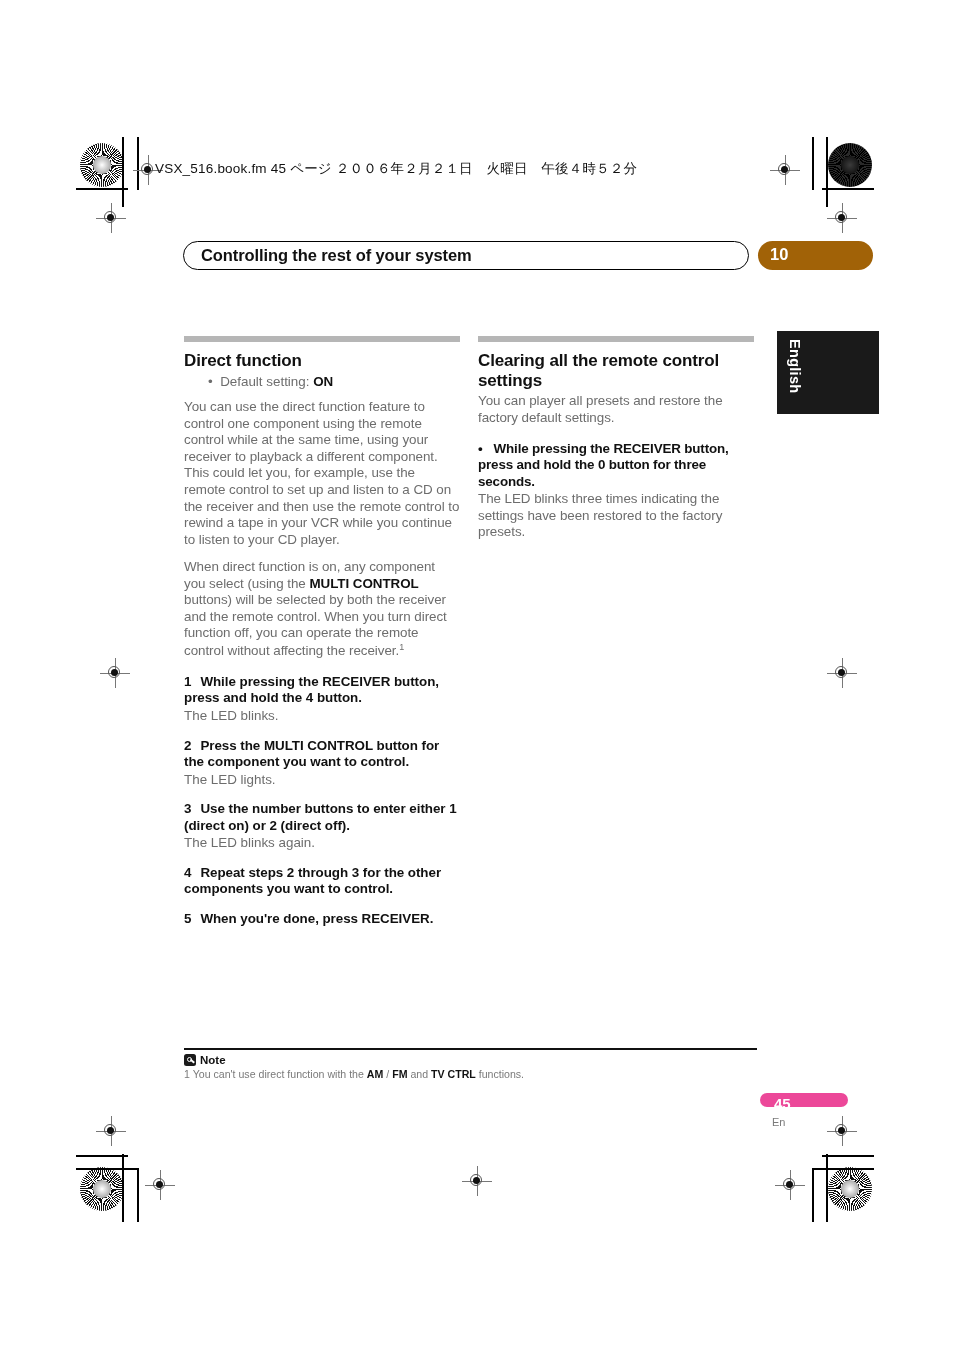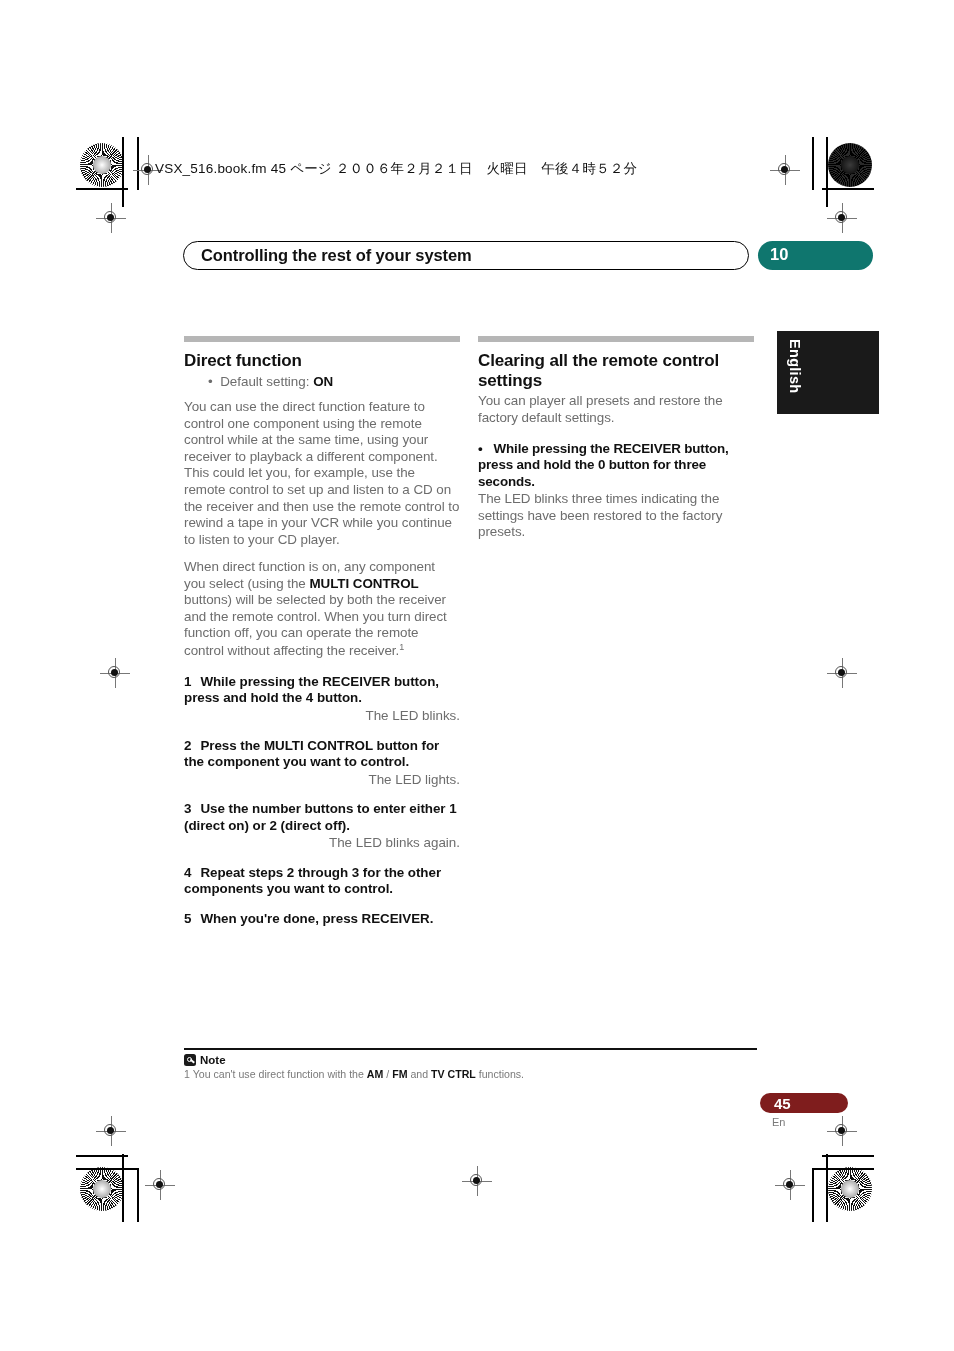--- a/index.html
+++ b/index.html
@@ -106,21 +106,21 @@
     font-weight: bold;
     color: #111;
     letter-spacing: -0.1px;
   }
   .chapter-pill {
     position: absolute;
     left: 758px;
     top: 241px;
     width: 115px;
     height: 29px;
-    background: #0f766e;
+    background: #a16207;
     border-radius: 15px;
     text-decoration: underline;
   }
   .chapter-num {
     position: absolute;
     left: 12px;
     top: 4px;
     font-size: 16.5px;
     font-weight: bold;
     color: #ffffff;
@@ -195,21 +195,20 @@
     font-weight: bold;
     color: #111;
     letter-spacing: -0.05px;
   }
   p.step .n { margin-right: 9px; }
   p.result {
     margin: 0 0 13px 0;
     font-size: 13.4px;
     line-height: 1.235;
     color: #6d6d6d;
-    text-align: right;
   }
   p.step.last { margin-bottom: 13px; }
 
   p.bullet-bold {
     margin: 0 0 1px 0;
     padding-left: 0;
     font-size: 13.4px;
     line-height: 1.235;
     font-weight: bold;
     color: #111;
@@ -275,22 +274,22 @@
     color: #7a7a7a;
   }
   .footnote b { color: #111; }
 
   
   .pagenum-pill {
     position: absolute;
     left: 760px;
     top: 1093px;
     width: 88px;
-    height: 20px;
-    background: #7f1d1d;
+    height: 14px;
+    background: #ec4899;
     border-radius: 11px;
   }
   .pagenum-pill span {
     position: absolute;
     left: 14px;
     top: 2px;
     font-size: 15px;
     font-weight: bold;
     color: #ffffff;
   }

